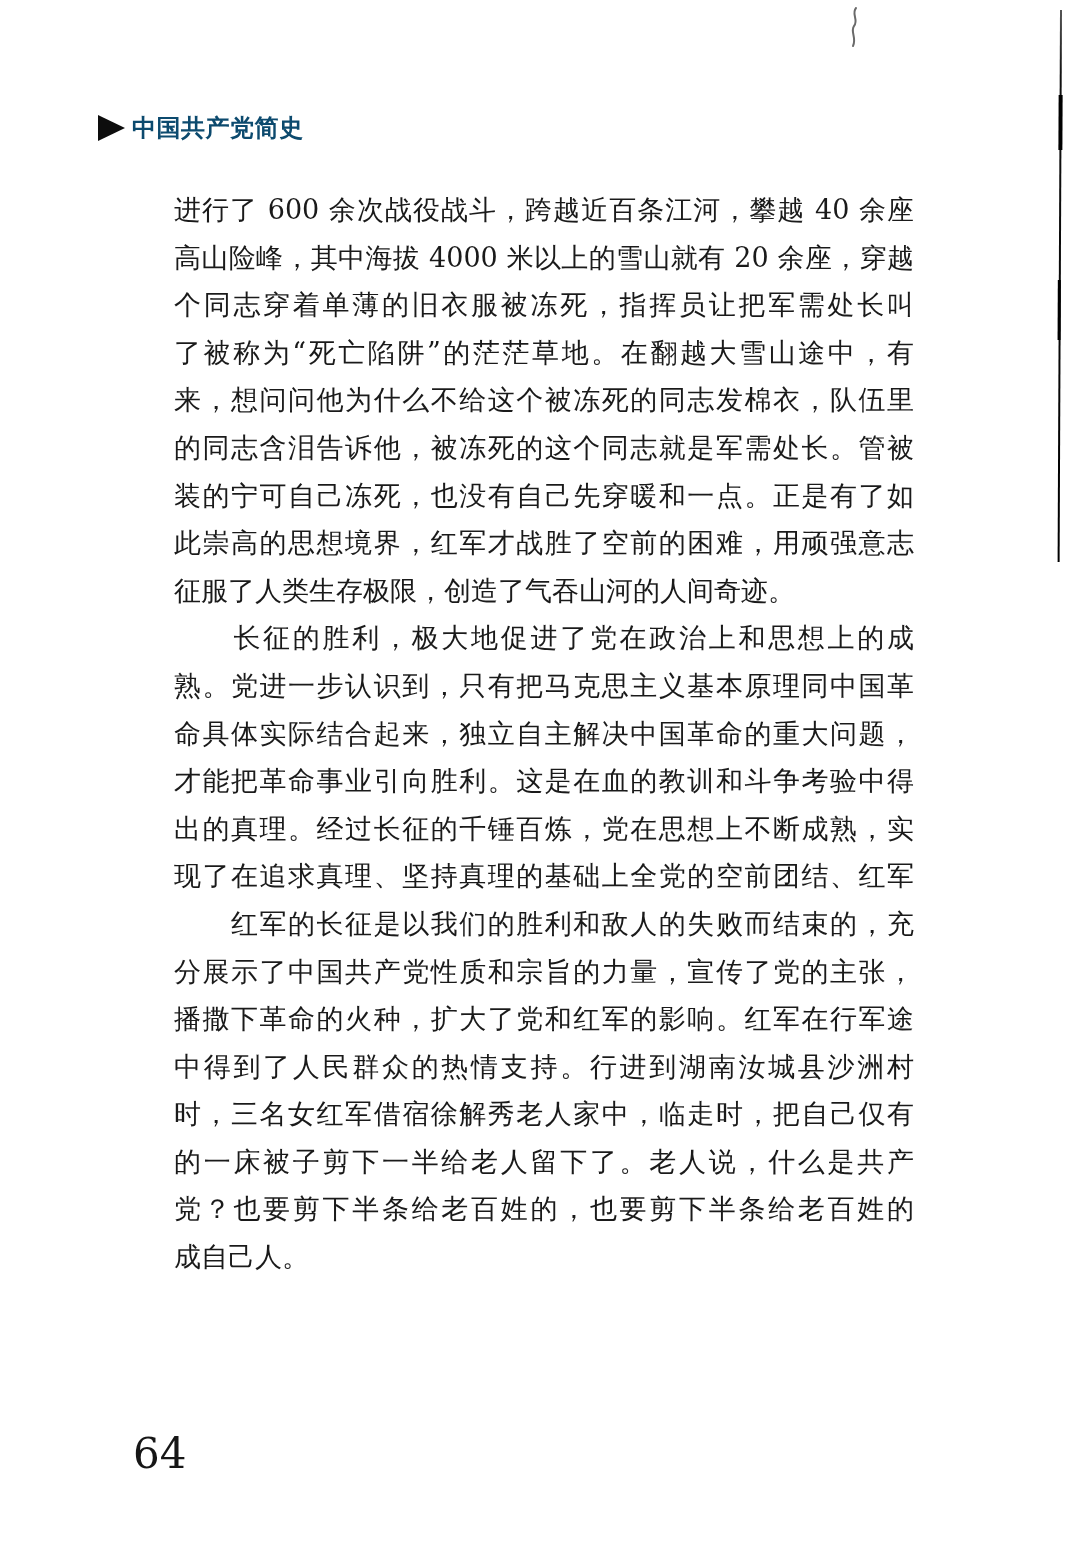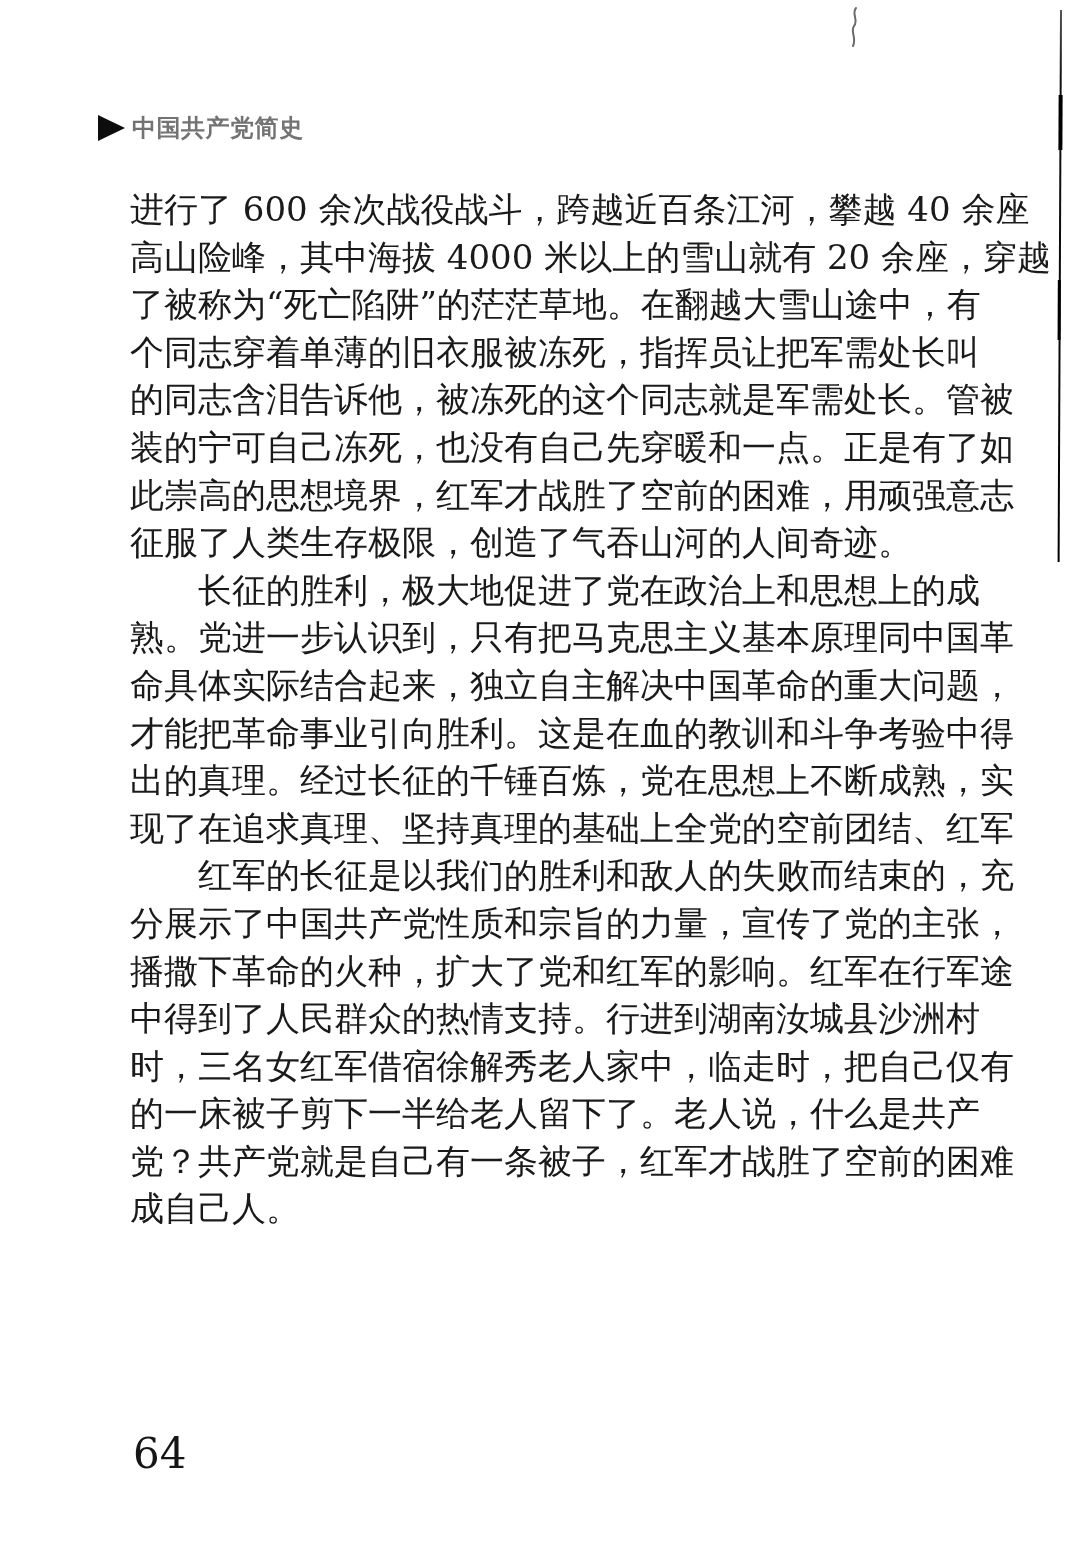--- a/index.html
+++ b/index.html
@@ -29,40 +29,41 @@
     width: 0;
     height: 0;
     border-left: 27px solid #0d0d0d;
     border-top: 13px solid transparent;
     border-bottom: 13px solid transparent;
   }
   .header-title {
     font-family: "DejaVu Sans", "Liberation Sans", sans-serif;
     font-weight: 700;
     font-size: 24px;
-    color: #737373;
+    color: #0c4a6e;
     letter-spacing: 0.5px;
     white-space: nowrap;
   }
   
   .body-text {
     position: absolute;
     left: 130px;
     top: 186px;
     width: 784px;
   }
   .line {
-    font-size: 34px;
+    font-size: 27px;
     height: 47.6px;
     line-height: 47.6px;
     color: var(--ink, #1a1a1a);
     white-space: nowrap;
     text-align: justify;
     text-align-last: justify;
     text-justify: inter-character;
+    margin-left: 44px;
   }
   .line.short {
     text-align-last: left;
   }
   
   .page-number {
     position: absolute;
     left: 133px;
     top: 1436px;
     font-size: 42px;
@@ -116,37 +117,38 @@
 
   <svg class="curl" width="16" height="44" viewBox="0 0 16 44">
     <path d="M10,2 C5,8 13,14 8,20 C4,26 11,32 7,40" stroke="#6a6a6a" stroke-width="2" fill="none" stroke-linecap="round"></path>
   </svg>
 
   <div class="vline"></div>
 
   <div class="body-text">
       <div class="line">进行了 600 余次战役战斗，跨越近百条江河，攀越 40 余座</div>
       <div class="line">高山险峰，其中海拔 4000 米以上的雪山就有 20 余座，穿越</div>
+      <div class="line">个同志穿着单薄的旧衣服被冻死，指挥员让把军需处长叫</div>
       <div class="line">了被称为“死亡陷阱”的茫茫草地。在翻越大雪山途中，有</div>
-      <div class="line">个同志穿着单薄的旧衣服被冻死，指挥员让把军需处长叫</div>
+      <div class="line">来，想问问他为什么不给这个被冻死的同志发棉衣，队伍里</div>
       <div class="line">的同志含泪告诉他，被冻死的这个同志就是军需处长。管被</div>
       <div class="line">装的宁可自己冻死，也没有自己先穿暖和一点。正是有了如</div>
       <div class="line">此崇高的思想境界，红军才战胜了空前的困难，用顽强意志</div>
       <div class="line short">征服了人类生存极限，创造了气吞山河的人间奇迹。</div>
       <div class="line">　　长征的胜利，极大地促进了党在政治上和思想上的成</div>
       <div class="line">熟。党进一步认识到，只有把马克思主义基本原理同中国革</div>
       <div class="line">命具体实际结合起来，独立自主解决中国革命的重大问题，</div>
       <div class="line">才能把革命事业引向胜利。这是在血的教训和斗争考验中得</div>
       <div class="line">出的真理。经过长征的千锤百炼，党在思想上不断成熟，实</div>
       <div class="line">现了在追求真理、坚持真理的基础上全党的空前团结、红军</div>
       <div class="line">　　红军的长征是以我们的胜利和敌人的失败而结束的，充</div>
       <div class="line">分展示了中国共产党性质和宗旨的力量，宣传了党的主张，</div>
       <div class="line">播撒下革命的火种，扩大了党和红军的影响。红军在行军途</div>
       <div class="line">中得到了人民群众的热情支持。行进到湖南汝城县沙洲村</div>
       <div class="line">时，三名女红军借宿徐解秀老人家中，临走时，把自己仅有</div>
       <div class="line">的一床被子剪下一半给老人留下了。老人说，什么是共产</div>
-      <div class="line">党？共产党就是自己有一条被子，红军才战胜了空前的困难</div>
+      <div class="line">党？也要剪下半条给老百姓的，也要剪下半条给老百姓的</div>
       <div class="line short">成自己人。</div>
     </div>
 
   <div class="page-number">64</div>
 
 </div>
 
 </body></html>

